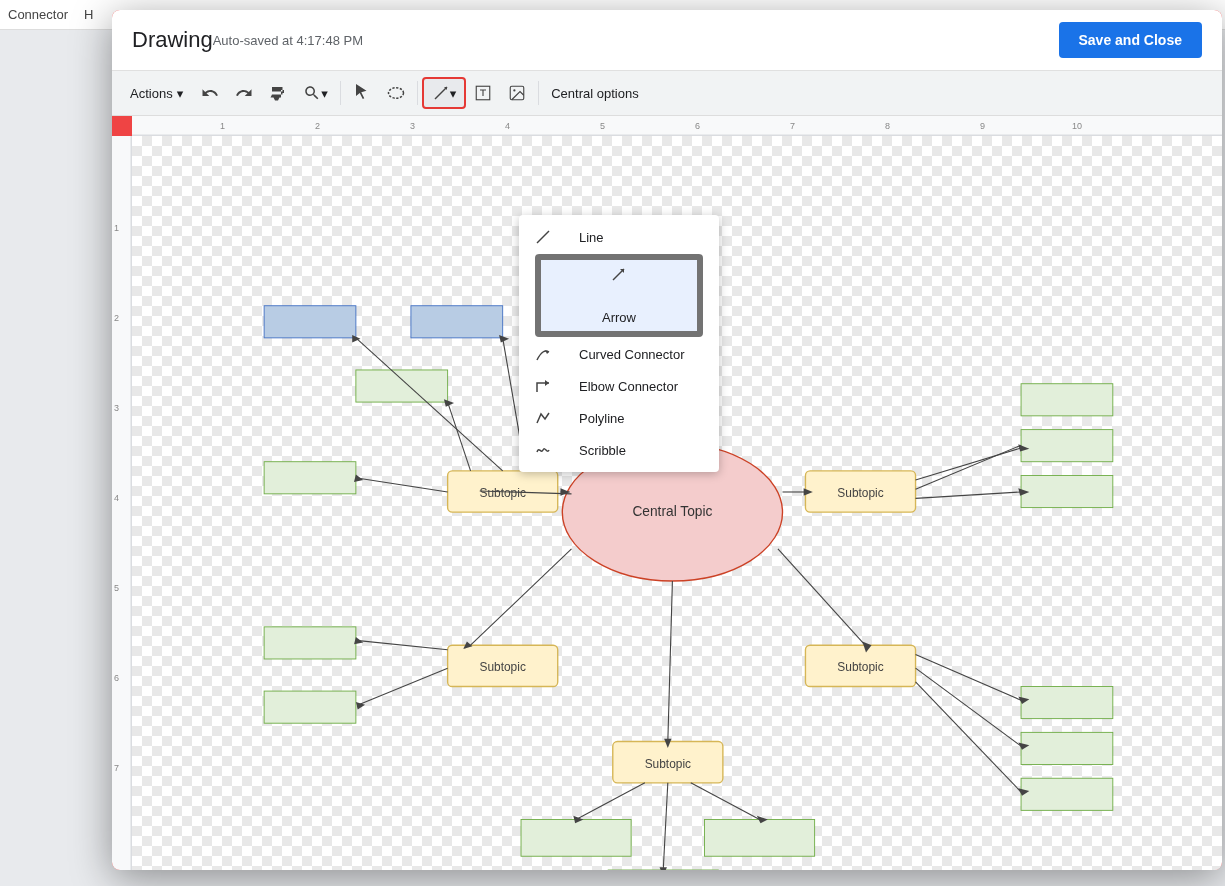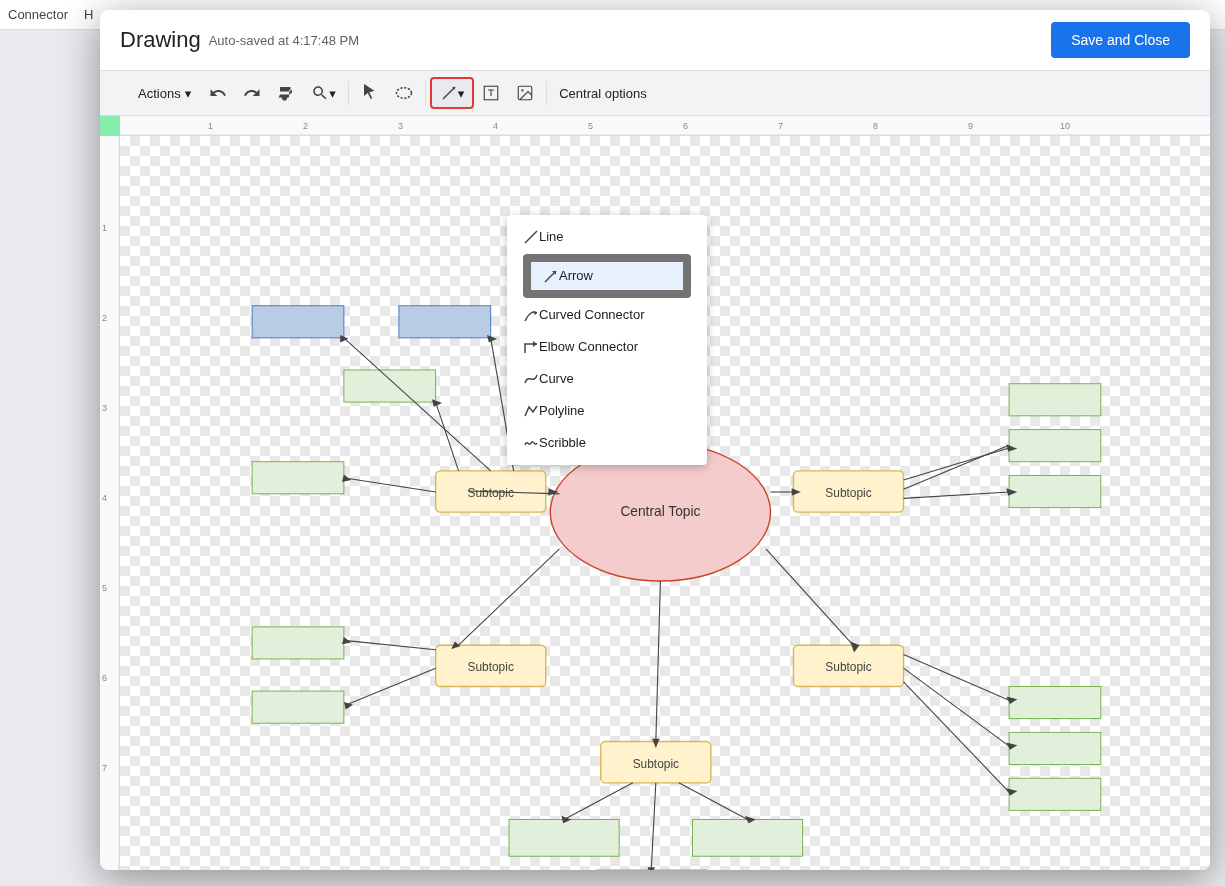--- a/index.html
+++ b/index.html
@@ -35,24 +35,24 @@
     }
 
     .docs-topbar span {
       margin-right: 16px;
     }
 
     
     .modal {
       position: absolute;
       top: 10px;
-      left: 100px;
+      left: 112px;
       width: 1110px;
       height: 860px;
-      background: #86efac;
+      background: #ef4444;
       border-radius: 8px;
       box-shadow: 0 8px 40px rgba(0,0,0,0.4);
       display: flex;
       flex-direction: column;
       overflow: hidden;
     }
 
     
     .modal-header {
       display: flex;
@@ -66,44 +66,44 @@
 
     .modal-title {
       font-size: 22px;
       font-weight: 400;
       color: #202124;
     }
 
     .autosave-text {
       font-size: 13px;
       color: #5f6368;
-      margin-left: 8px;
+      margin-left: 0;
     }
 
     .modal-header-left {
       display: flex;
       align-items: center;
     }
 
     .save-close-btn {
       background: #1a73e8;
       color: #fff;
       border: none;
       border-radius: 4px;
       padding: 10px 20px;
       font-size: 14px;
-      font-weight: 400;
+      font-weight: 700;
       cursor: pointer;
     }
 
     
     .toolbar {
       display: flex;
       align-items: center;
-      padding: 6px 28px;
+      padding: 6px 8px;
       background: #f1f3f4;
       border-bottom: 1px solid #ddd;
       flex-shrink: 0;
     }
 
     .toolbar-btn {
       display: flex;
       align-items: center;
       justify-content: center;
       padding: 5px 8px;
@@ -201,33 +201,35 @@
       background: #fff;
       border-radius: 4px;
       box-shadow: 0 2px 10px rgba(0,0,0,0.25);
       padding: 6px 0;
       width: 200px;
       z-index: 100;
     }
 
     .dropdown-item {
       display: flex;
+      align-items: center;
       padding: 8px 16px;
       font-size: 13px;
       color: #202124;
       cursor: pointer;
-      gap: 0;
+      gap: 28px;
     }
 
     .dropdown-item.selected {
       background: #e8f0fe;
-      border: 8px solid #737373;
+      border: 6px solid #737373;
       border-radius: 4px;
       margin: 1px 16px;
       padding: 6px 12px;
+      flex-direction: column;
     }
 
     .dropdown-icon {
       width: 16px;
       height: 16px;
       display: flex;
       align-items: center;
       justify-content: center;
       flex-shrink: 0;
     }
@@ -514,28 +516,20 @@
       <div class="dropdown-item">
         <span class="dropdown-icon">
           <svg width="16" height="16" viewBox="0 0 16 16">
             <polyline points="2,14 2,5 14,5" fill="none" stroke="#444" stroke-width="1.5"></polyline>
             <polygon points="14,5 10,2 10,8" fill="#444"></polygon>
           </svg>
         </span>
         <span>Elbow Connector</span>
       </div>
 
-      <div class="dropdown-item">
-        <span class="dropdown-icon">
-          <svg width="16" height="16" viewBox="0 0 16 16">
-            <path d="M2,12 C5,2 11,14 14,4" fill="none" stroke="#444" stroke-width="1.5"></path>
-          </svg>
-        </span>
-        <span>Curve</span>
-      </div>
 
       <div class="dropdown-item">
         <span class="dropdown-icon">
           <svg width="16" height="16" viewBox="0 0 16 16">
             <polyline points="2,13 6,4 10,9 14,3" fill="none" stroke="#444" stroke-width="1.5"></polyline>
           </svg>
         </span>
         <span>Polyline</span>
       </div>
 

